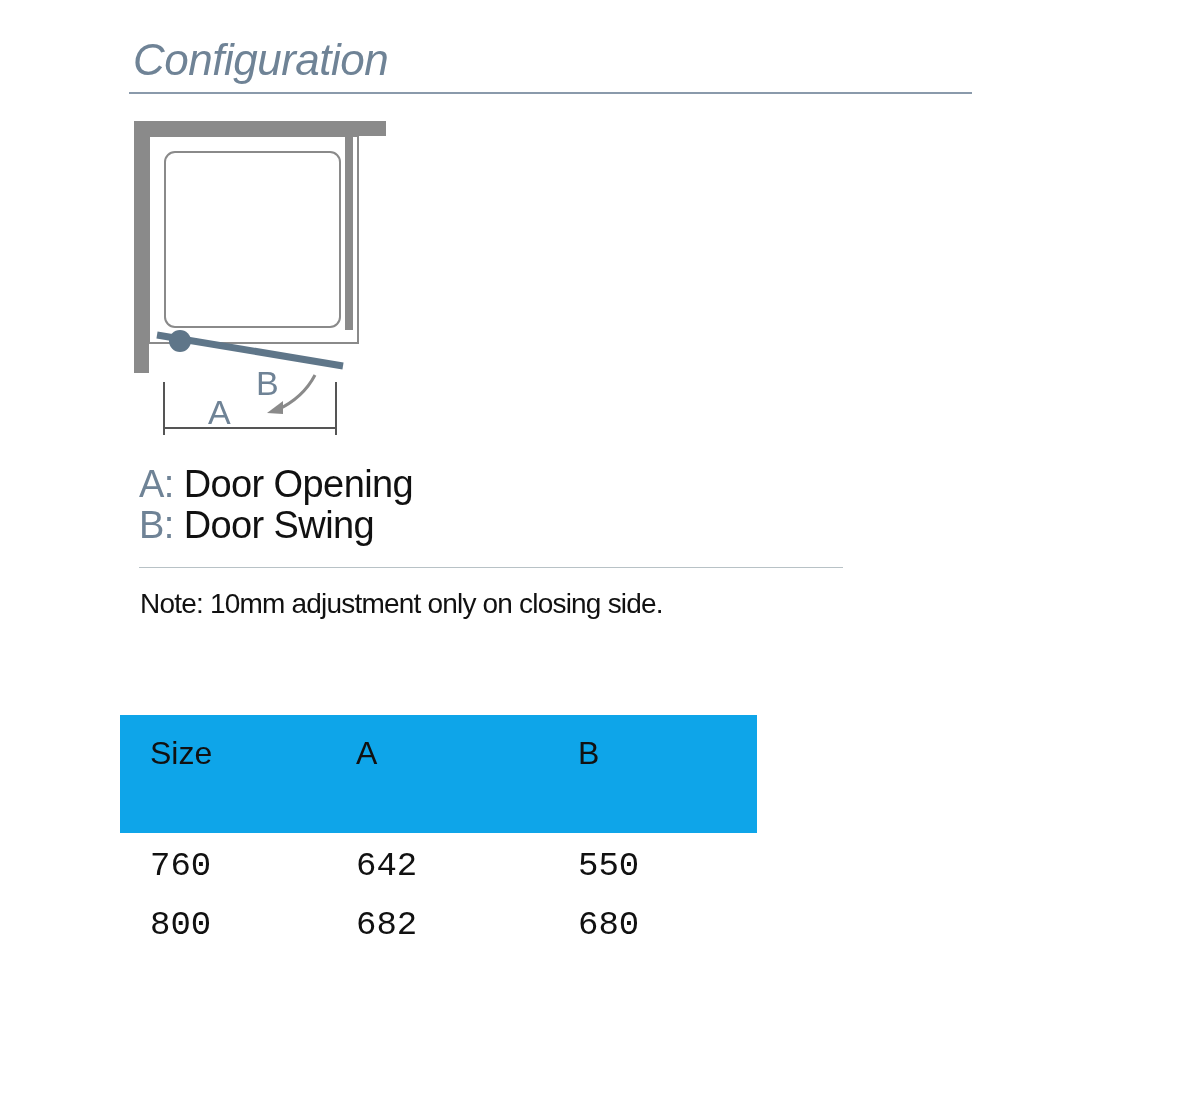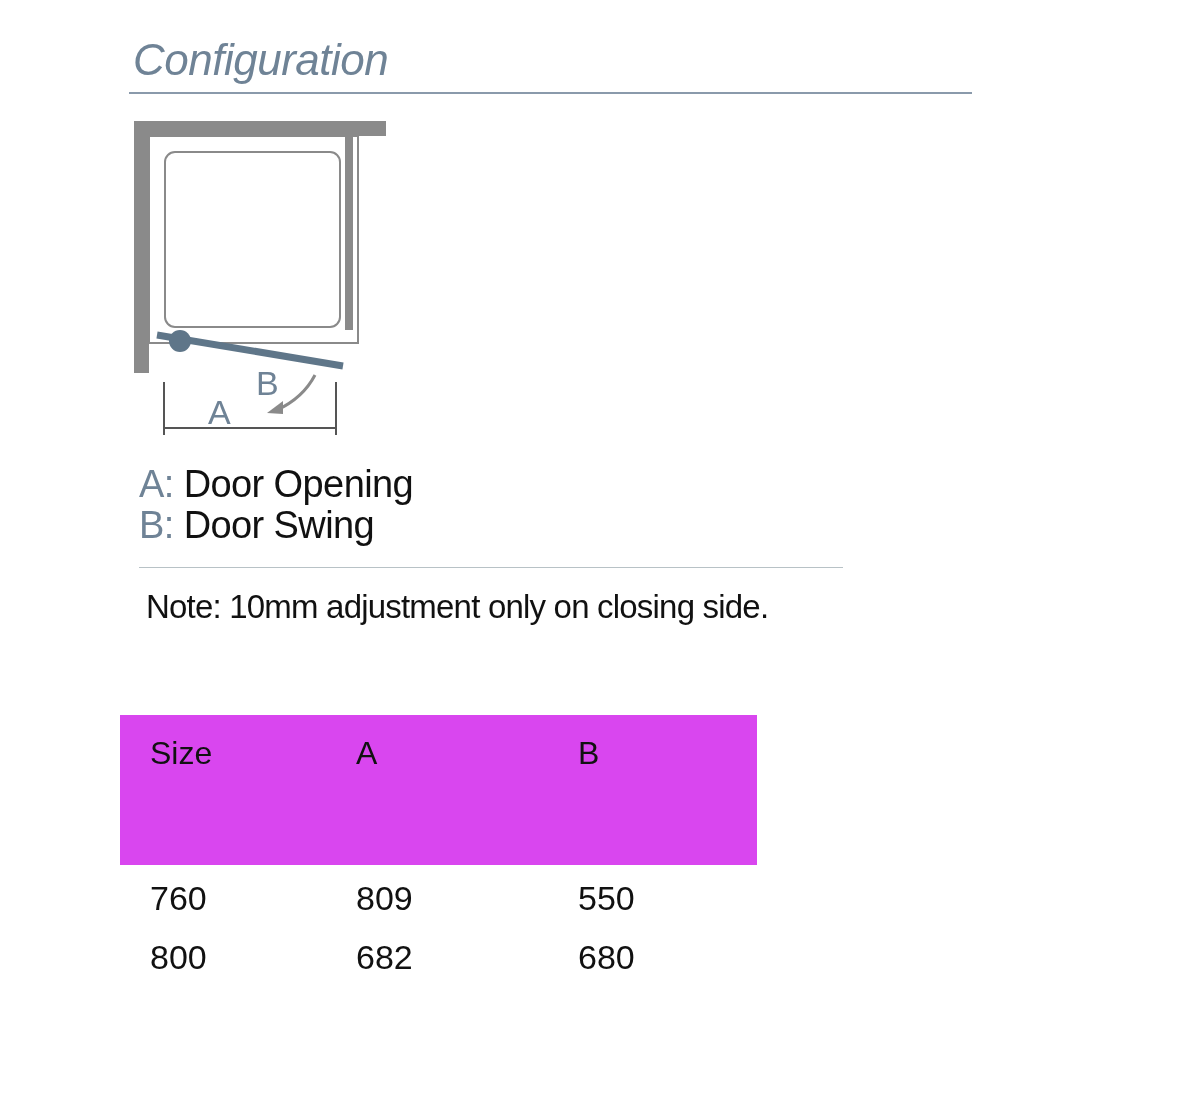--- a/index.html
+++ b/index.html
@@ -4,25 +4,25 @@
   <style>
     html, body { margin: 0; padding: 0; background: #ffffff; }
     body { width: 1200px; height: 1119px; position: relative; overflow: hidden; font-family: "Liberation Sans", sans-serif; color: #111; }
     .title { position: absolute; left: 133px; top: 38px; font-family: Liberation Sans, sans-serif; font-style: italic; font-size: 44px; color: #6f8396; letter-spacing: -0.5px; line-height: 1; }
     .title-rule { position: absolute; left: 129px; top: 92px; width: 843px; height: 2px; background: #8a9aab; }
     .diagram { position: absolute; left: 125px; top: 110px; width: 270px; height: 330px; }
     .legend { position: absolute; left: 139px; top: 464px; font-size: 38px; line-height: 41px; letter-spacing: -0.6px; }
     .legend .key { color: #6f8396; }
     .legend .val { color: #111; }
     .note-rule { position: absolute; left: 139px; top: 567px; width: 704px; height: 1px; background: #b8c2c6; }
-    .note { position: absolute; left: 146px; top: 588px; font-size: 33px; letter-spacing: -0.8px; color: #111; }
+    .note { position: absolute; left: 140px; top: 588px; font-size: 28px; letter-spacing: -0.8px; color: #111; }
     .table { position: absolute; left: 120px; top: 715px; width: 637px; }
-    .thead { background: #d946ef; height: 150px; position: relative; }
+    .thead { background: #0ea5e9; height: 118px; position: relative; }
     .th { position: absolute; top: 20px; font-size: 32px; color: #111; }
-    .row { position: relative; height: 58.5px; }
+    .row { position: relative; height: 58.5px; font-family: Liberation Mono, monospace; }
     .td { position: absolute; top: 14px; font-size: 34px; color: #111; }
     .c1 { left: 30px; } .c2 { left: 236px; } .c3 { left: 458px; }
   </style>
 </head>
 <body>
 
 <div class="title">Configuration</div>
 <div class="title-rule"></div>
 
 <svg class="diagram" viewBox="0 0 270 330" xmlns="http://www.w3.org/2000/svg">
@@ -71,21 +71,21 @@
 <div class="note">Note: 10mm adjustment only on closing side.</div>
 
 <div class="table">
   <div class="thead">
     <span class="th c1">Size</span>
     <span class="th c2">A</span>
     <span class="th c3">B</span>
   </div>
   <div class="row">
     <span class="td c1">760</span>
-    <span class="td c2">809</span>
+    <span class="td c2">642</span>
     <span class="td c3">550</span>
   </div>
   <div class="row">
     <span class="td c1">800</span>
     <span class="td c2">682</span>
     <span class="td c3">680</span>
   </div>
 </div>
 
 </body></html>

